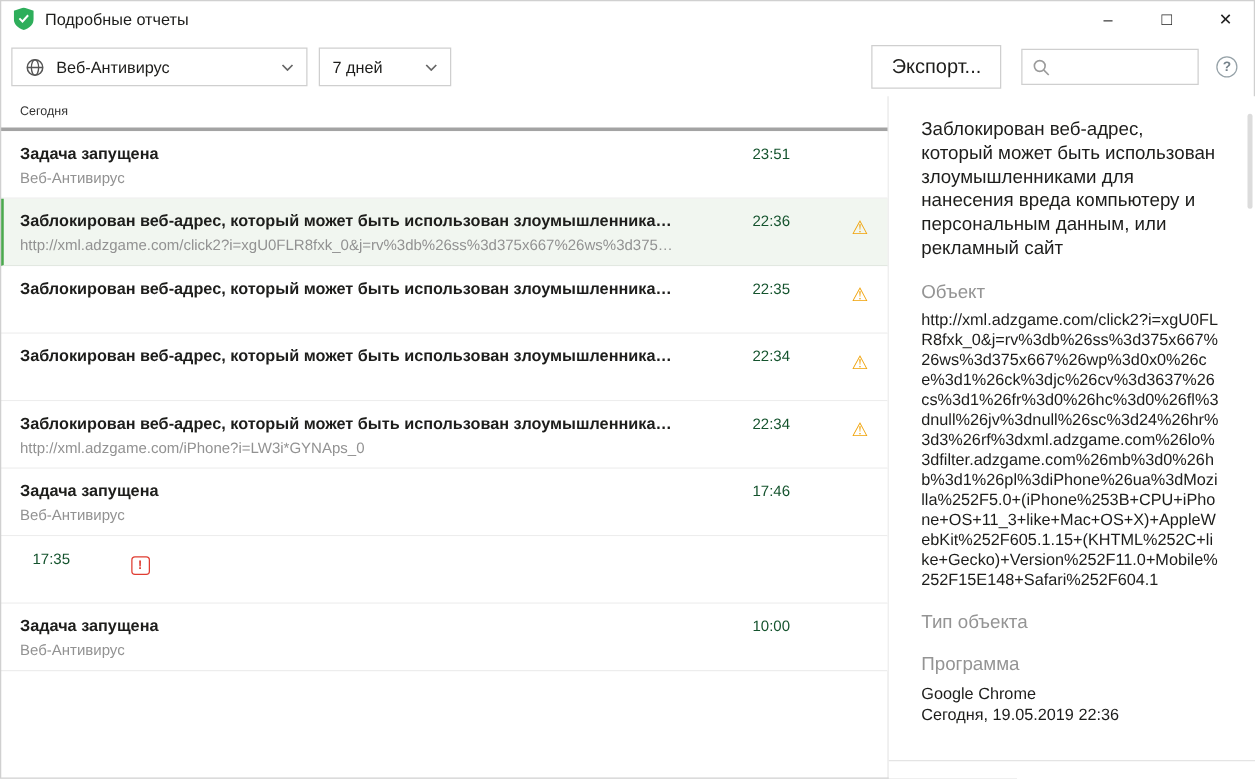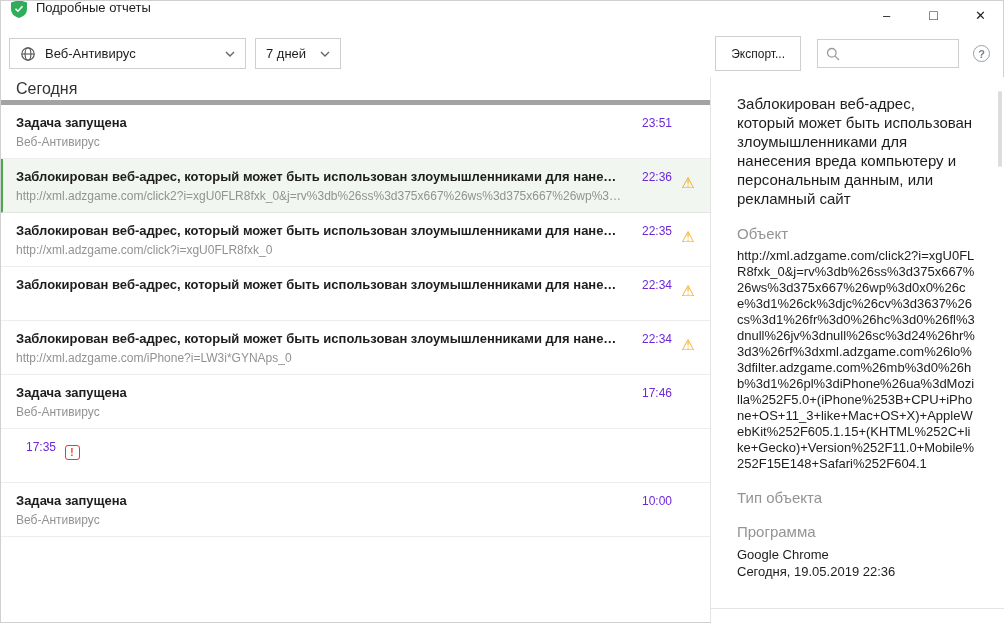--- a/index.html
+++ b/index.html
@@ -8,66 +8,66 @@
     font-family:"Liberation Sans", sans-serif;
     color:#1d1d1b;
     background:#fff;
     overflow:hidden;
     position:relative;
     outline:1px solid #d0d0d0;
     outline-offset:-1px;
   }
 
   
-  .titlebar { height:30px; display:flex; align-items:flex-start; padding-left:10px; background:#fff; }
+  .titlebar { height:30px; display:flex; align-items:center; padding-left:10px; background:#fff; }
   .app-icon { width:17px; height:18px; display:flex; align-items:center; justify-content:center; }
   .window-title { margin-left:9px; font-size:13px; color:#1d1d1b; }
   .win-controls { margin-left:auto; display:flex; height:30px; }
   .win-btn { width:47px; height:30px; display:flex; align-items:center; justify-content:center;
              font-size:13px; color:#222; cursor:default; }
   .win-btn.max { font-size:14px; }
 
   
   .toolbar { height:47px; display:flex; align-items:center; padding:0 9px; background:#fff; }
   .dropdown { height:31px; border:1px solid #cfcfcf; background:#fff; display:flex; align-items:center;
               padding:0 10px; font-size:13px; cursor:pointer; }
   .dd-component { width:237px; margin-right:9px; }
   .dd-component .dd-label { flex:1; margin-left:9px; }
-  .dd-period { width:86px; }
+  .dd-period { width:106px; }
   .dd-period .dd-label { flex:1; }
   .chevron { display:flex; align-items:center; margin-left:8px; }
   .tb-spacer { flex:1; }
-  .export-btn { height:35px; border:1px solid #cfcfcf; background:#fff; font-size:12px; color:#1d1d1b;
+  .export-btn { height:35px; border:1px solid #cfcfcf; background:#fff; font-size:16px; color:#1d1d1b;
                 padding:0 15px; font-family:inherit; cursor:pointer; margin-right:16px; }
   .search-box { width:142px; height:29px; border:1px solid #cfcfcf; display:flex; align-items:center;
                 padding:0 8px; background:#fff; }
   .search-box input { border:none; outline:none; flex:1; min-width:0; margin-left:7px; font-size:13px;
                       font-family:inherit; background:transparent; }
   .help-btn { width:17px; height:17px; border:1px solid #96a2a8; border-radius:50%; color:#75828a;
               font-size:11px; font-weight:bold; display:flex; align-items:center; justify-content:center;
               margin-left:14px; margin-right:5px; cursor:pointer; background:#fff; }
 
   
   .content { display:flex; height:546px; }
   .list-pane { width:711px; border-right:1px solid #e4e4e4; background:#fff; }
   .detail-pane { flex:1; padding:17px 28px 0 26px; position:relative; background:#fff; }
 
   
-  .group-header { height:28px; display:flex; align-items:center; padding-left:16px; font-size:16px;
-                  color:#333; border-bottom:5px solid #a3a3a3; }
+  .group-header { height:28px; display:flex; align-items:center; padding-left:16px; font-size:10px;
+                  color:#333; border-bottom:3px solid #a3a3a3; }
   .row { height:54px; display:flex; align-items:flex-start; padding:9px 6px 0 16px;
-         border-bottom:1px solid #ededed; cursor:pointer; background:#fff; }
+         border-bottom:1px solid #ededed; cursor:pointer; background:#fff;gap:40px; }
   .row.selected { background:#f1f6f0; border-left:3px solid #4aa94d; padding-left:13px;
                   border-bottom-color:#e2e8e1; }
   .row-text { flex:1; min-width:0; padding-right:10px; }
   .row-title { font-size:13px; font-weight:bold; color:#1d1d1b; white-space:nowrap; overflow:hidden;
                text-overflow:ellipsis; line-height:17px; }
   .row-subtitle { font-size:12px; color:#929292; white-space:nowrap; overflow:hidden;
                   text-overflow:ellipsis; line-height:15px; margin-top:4px; }
-  .row-time { width:40px; text-align:right; font-size:12px; color:#6d28d9; line-height:17px; margin-top:1px; }
+  .row-time { width:40px; text-align:right; font-size:12px; color:#14532d; line-height:17px; margin-top:1px; }
   .row-iconbox { width:32px; display:flex; justify-content:center; align-items:center; margin-top:7px; }
   .warning-icon { color:#f0a30a; font-size:15px; line-height:16px; }
   .danger-icon { width:15px; height:15px; border:1px solid #e03c31; border-radius:3px; color:#e03c31;
                  display:flex; align-items:center; justify-content:center; font-size:10px; font-weight:bold; }
   .danger-icon::before { content:"!"; }
 
   
   .detail-title { font-size:15px; line-height:19px; color:#1d1d1b; }
   .detail-label { font-size:15px; color:#949494; margin-top:17px; margin-bottom:6px; }
   .detail-value { font-size:13px; line-height:17px; color:#1d1d1b; }
@@ -153,21 +153,20 @@
       </div>
       <div class="row-time">22:36</div>
       <div class="row-iconbox">
         <span class="warning-icon">⚠</span>
       </div>
     </div>
 
     <div class="row">
       <div class="row-text">
         <div class="row-title">Заблокирован веб-адрес, который может быть использован злоумышленниками для нанесения вреда к...</div>
-        <div class="row-subtitle">http://xml.adzgame.com/click?i=xgU0FLR8fxk_0</div>
       </div>
       <div class="row-time">22:35</div>
       <div class="row-iconbox">
         <span class="warning-icon">⚠</span>
       </div>
     </div>
 
     <div class="row">
       <div class="row-text">
         <div class="row-title">Заблокирован веб-адрес, который может быть использован злоумышленниками для нанесения вреда к...</div>

